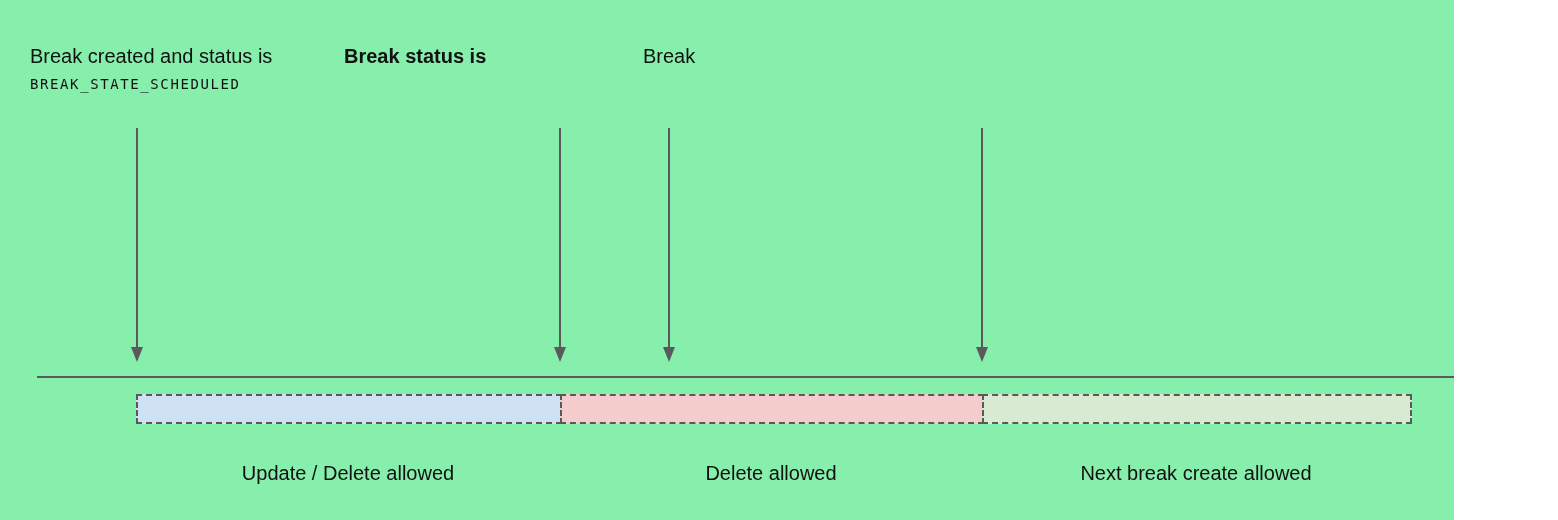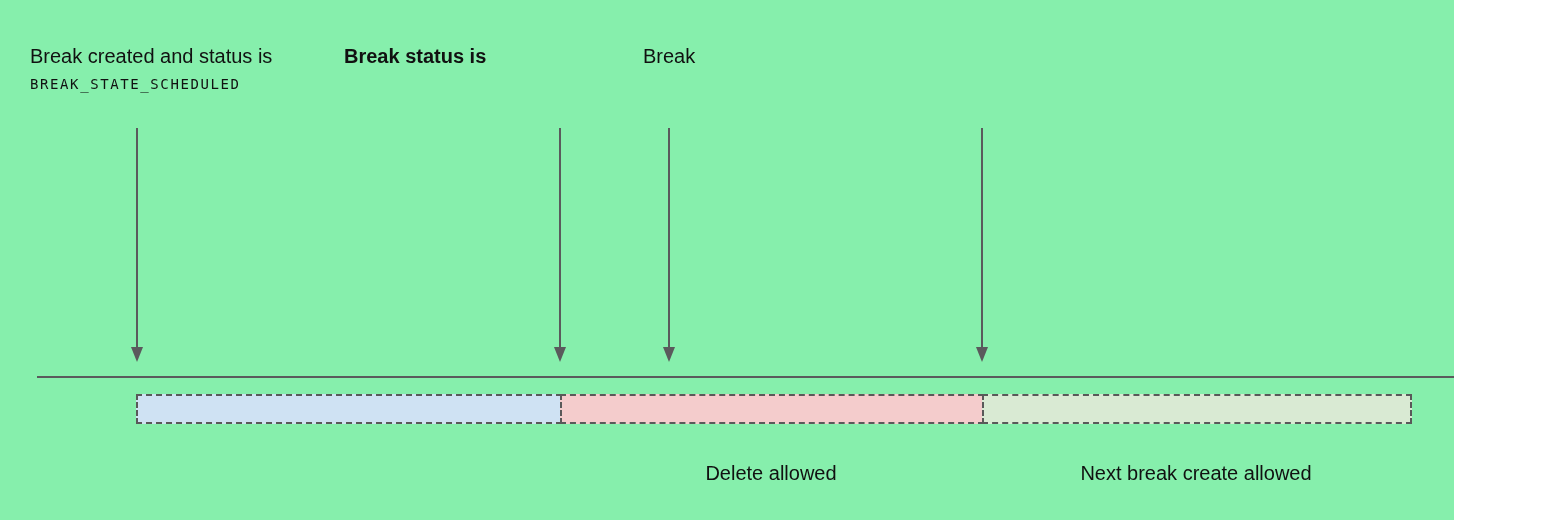--- a/index.html
+++ b/index.html
@@ -144,16 +144,17 @@
   <div class="axis-line"></div>
   <div class="axis-head"></div>
   <div class="axis-label">time</div>
 
   <div class="segments">
     <div class="seg seg-1" style="background-color: rgb(207, 226, 243);"></div>
     <div class="seg seg-2" style="background-color: rgb(244, 204, 204);"></div>
     <div class="seg seg-3" style="background-color: rgb(217, 234, 211);"></div>
   </div>
 
+  <div class="seg-label sl-1">Update / Delete allowed</div>
   <div class="seg-label sl-3">Next break create allowed</div>
   <div class="seg-label sl-2">Delete allowed</div>
 
 </div>
 
 </body></html>

